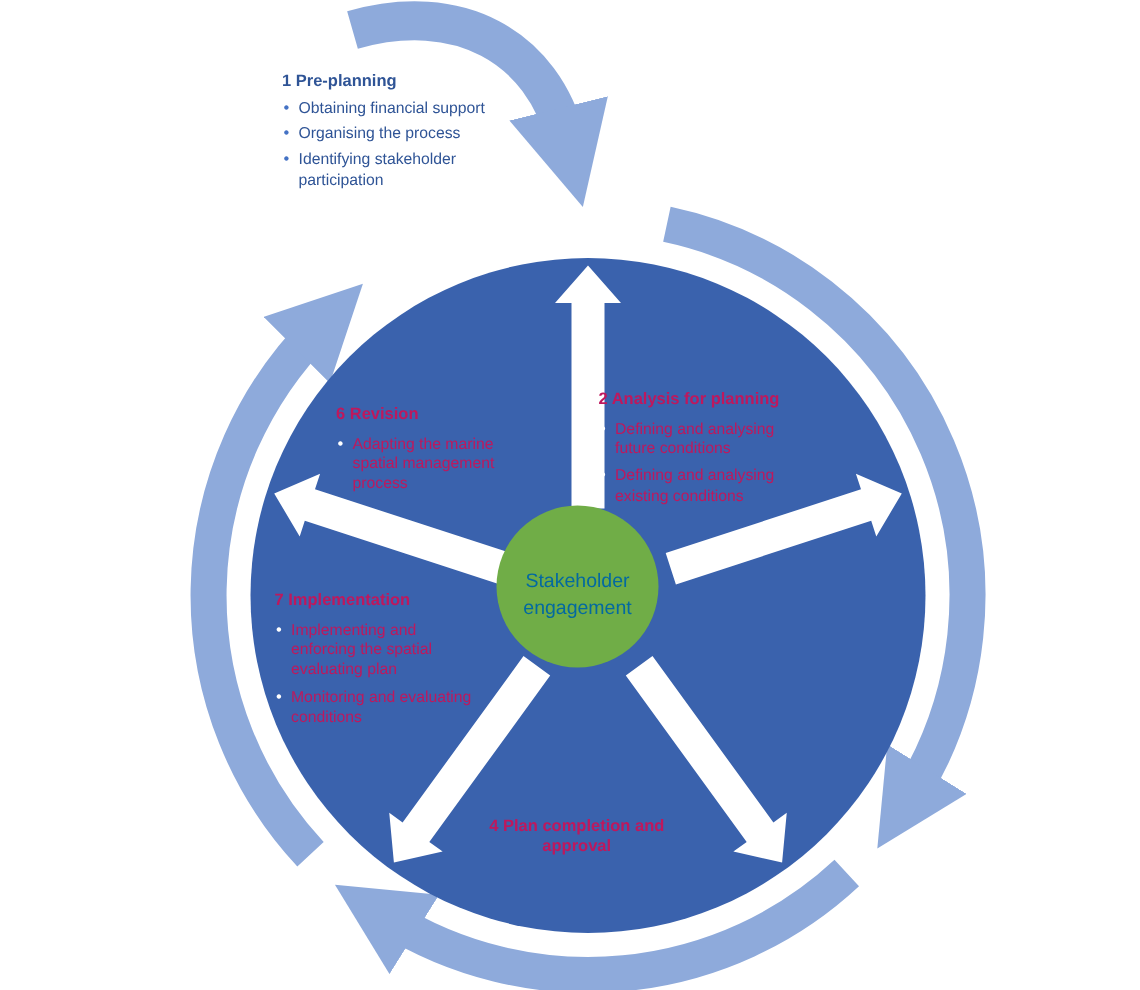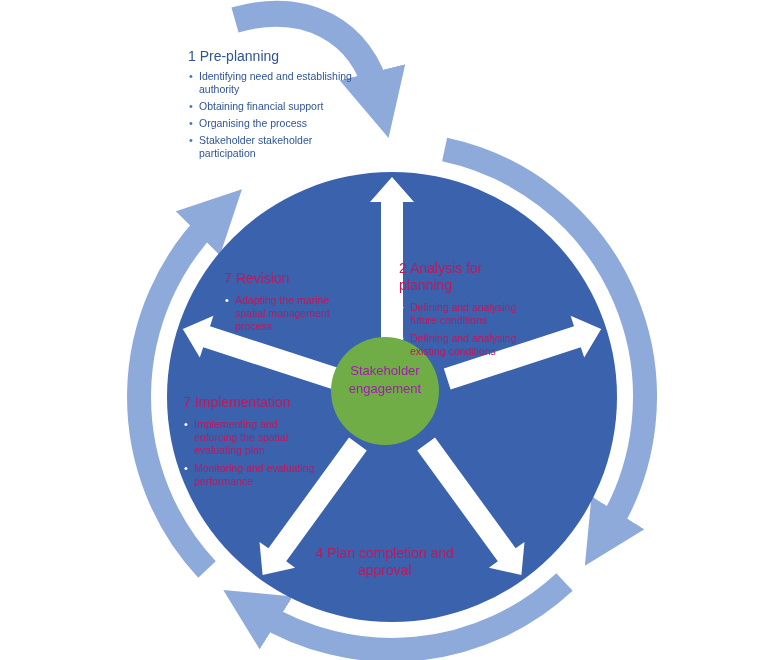--- a/index.html
+++ b/index.html
@@ -7,22 +7,22 @@
     position:relative;
     width:760px;height:660px;
     background:#ffffff;
     font-family:"Liberation Sans", sans-serif;
     overflow:hidden;
   }
   #diagram-svg{position:absolute;left:0;top:0;}
   .stage{position:absolute;color:#be185d;}
   .stage h3{
     margin:0 0 7px 0;
-    font-size:14px;
-    font-weight:normal;
+    font-size:11px;
+    font-weight:bold;
     line-height:1.2;
   }
   .stage ul{
     margin:0;padding:0;list-style:none;
     font-size:10.5px;line-height:1.25;
   }
   .stage ul li{
     position:relative;
     padding-left:11px;
     margin-bottom:5px;
@@ -36,23 +36,23 @@
   .stage.outside{color:#2F5496;}
   .stage.outside h3{color:#2F5496;margin-bottom:5px;}
   .stage.outside ul li{margin-bottom:4px;}
   .stage.outside ul li::before{color:#4472C4;}
   
   .stage.inside ul li::before{color:#ffffff;}
   .stage.centered{text-align:center;}
   .stage.centered h3{margin:0;}
   #center-label{
     position:absolute;
-    left:328px;top:362px;width:114px;
+    left:328px;top:378px;width:114px;
     text-align:center;
-    color:#a21caf;
+    color:#0369a1;
     font-size:13px;
     line-height:1.35;
   }
 </style>
 </head>
 <body>
 
 <div id="canvas">
 
   <svg id="diagram-svg" width="760" height="660" viewBox="0 0 760 660">
@@ -75,50 +75,49 @@
     <path d="M340.2,368.6 L210.0,326.2 L213.4,315.8 L182.8,329.0 L199.8,357.6 L203.2,347.2 L333.4,389.6 Z" fill="#ffffff"></path>
 
     <path d="M235,20 C305,0 362,30 378,95" fill="none" stroke="#8EAADB" stroke-width="26" marker-end="url(#ah)"></path>
 
     <circle cx="385" cy="391" r="54" fill="#70AD47"></circle>
   </svg>
 
   <div class="stage outside" style="left:188px;top:48px;width:170px;">
     <h3>1 Pre-planning</h3>
     <ul>
-      <li>Identifying need and establishing authority</li>
       <li>Obtaining financial support</li>
       <li>Organising the process</li>
-      <li>Stakeholder stakeholder participation</li>
+      <li>Identifying stakeholder participation</li>
     </ul>
   </div>
 
   <div class="stage inside" style="left:399px;top:260px;width:138px;">
     <h3>2 Analysis for planning</h3>
     <ul>
       <li>Defining and analysing future conditions</li>
       <li>Defining and analysing existing conditions</li>
     </ul>
   </div>
 
 
   <div class="stage inside centered" style="left:302px;top:545px;width:165px;">
     <h3>4 Plan completion and approval</h3>
   </div>
 
   <div class="stage inside" style="left:183px;top:394px;width:140px;">
     <h3>7 Implementation</h3>
     <ul>
       <li>Implementing and enforcing the spatial evaluating plan</li>
-      <li>Monitoring and evaluating performance</li>
+      <li>Monitoring and evaluating conditions</li>
     </ul>
   </div>
 
   <div class="stage inside" style="left:224px;top:270px;width:114px;">
-    <h3>7 Revision</h3>
+    <h3>6 Revision</h3>
     <ul>
       <li>Adapting the marine spatial management process</li>
     </ul>
   </div>
 
   <div id="center-label">Stakeholder engagement</div>
 
 </div>
 
 </body></html>

